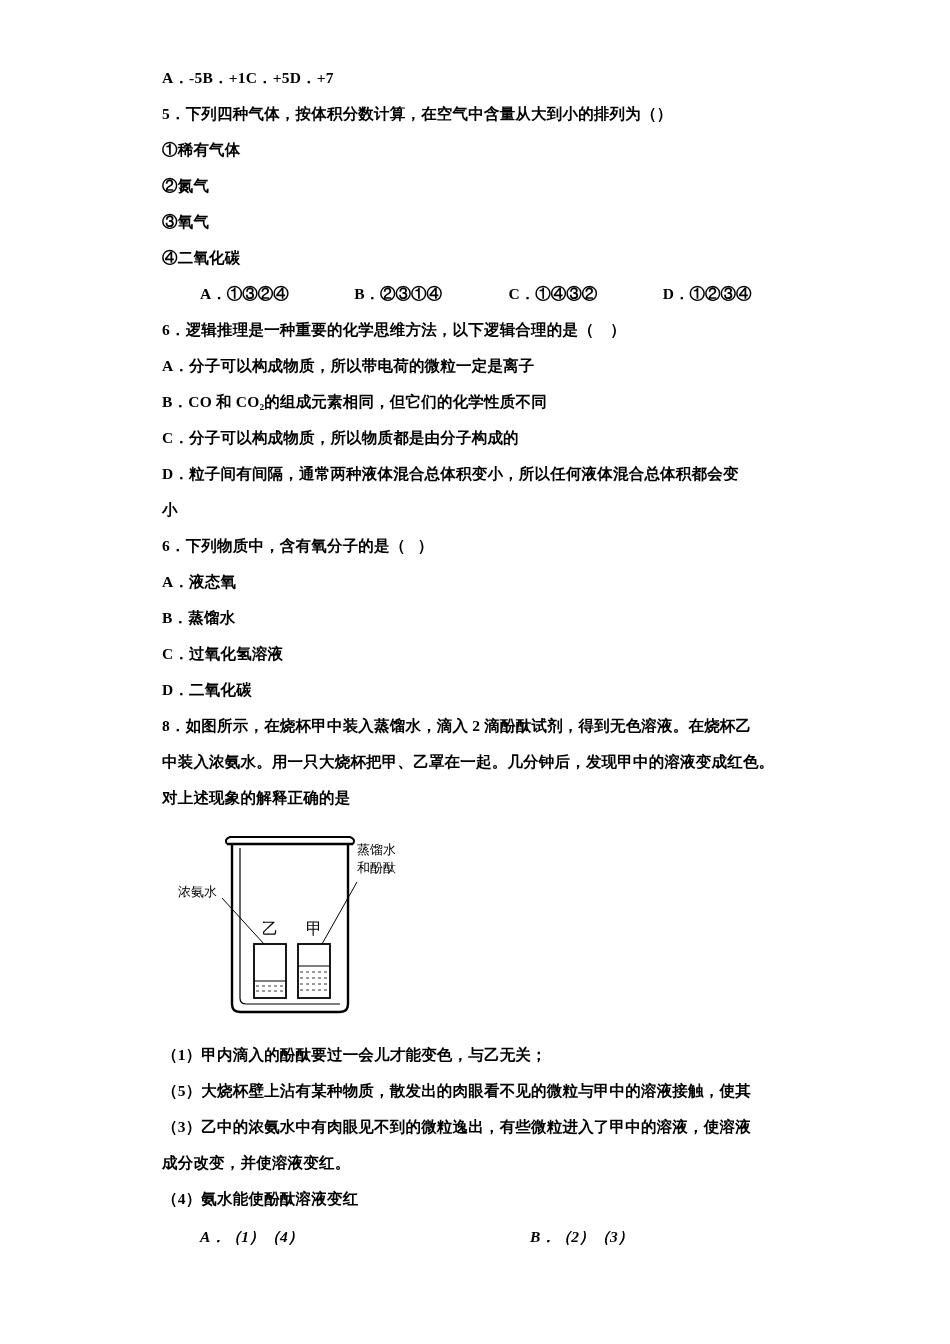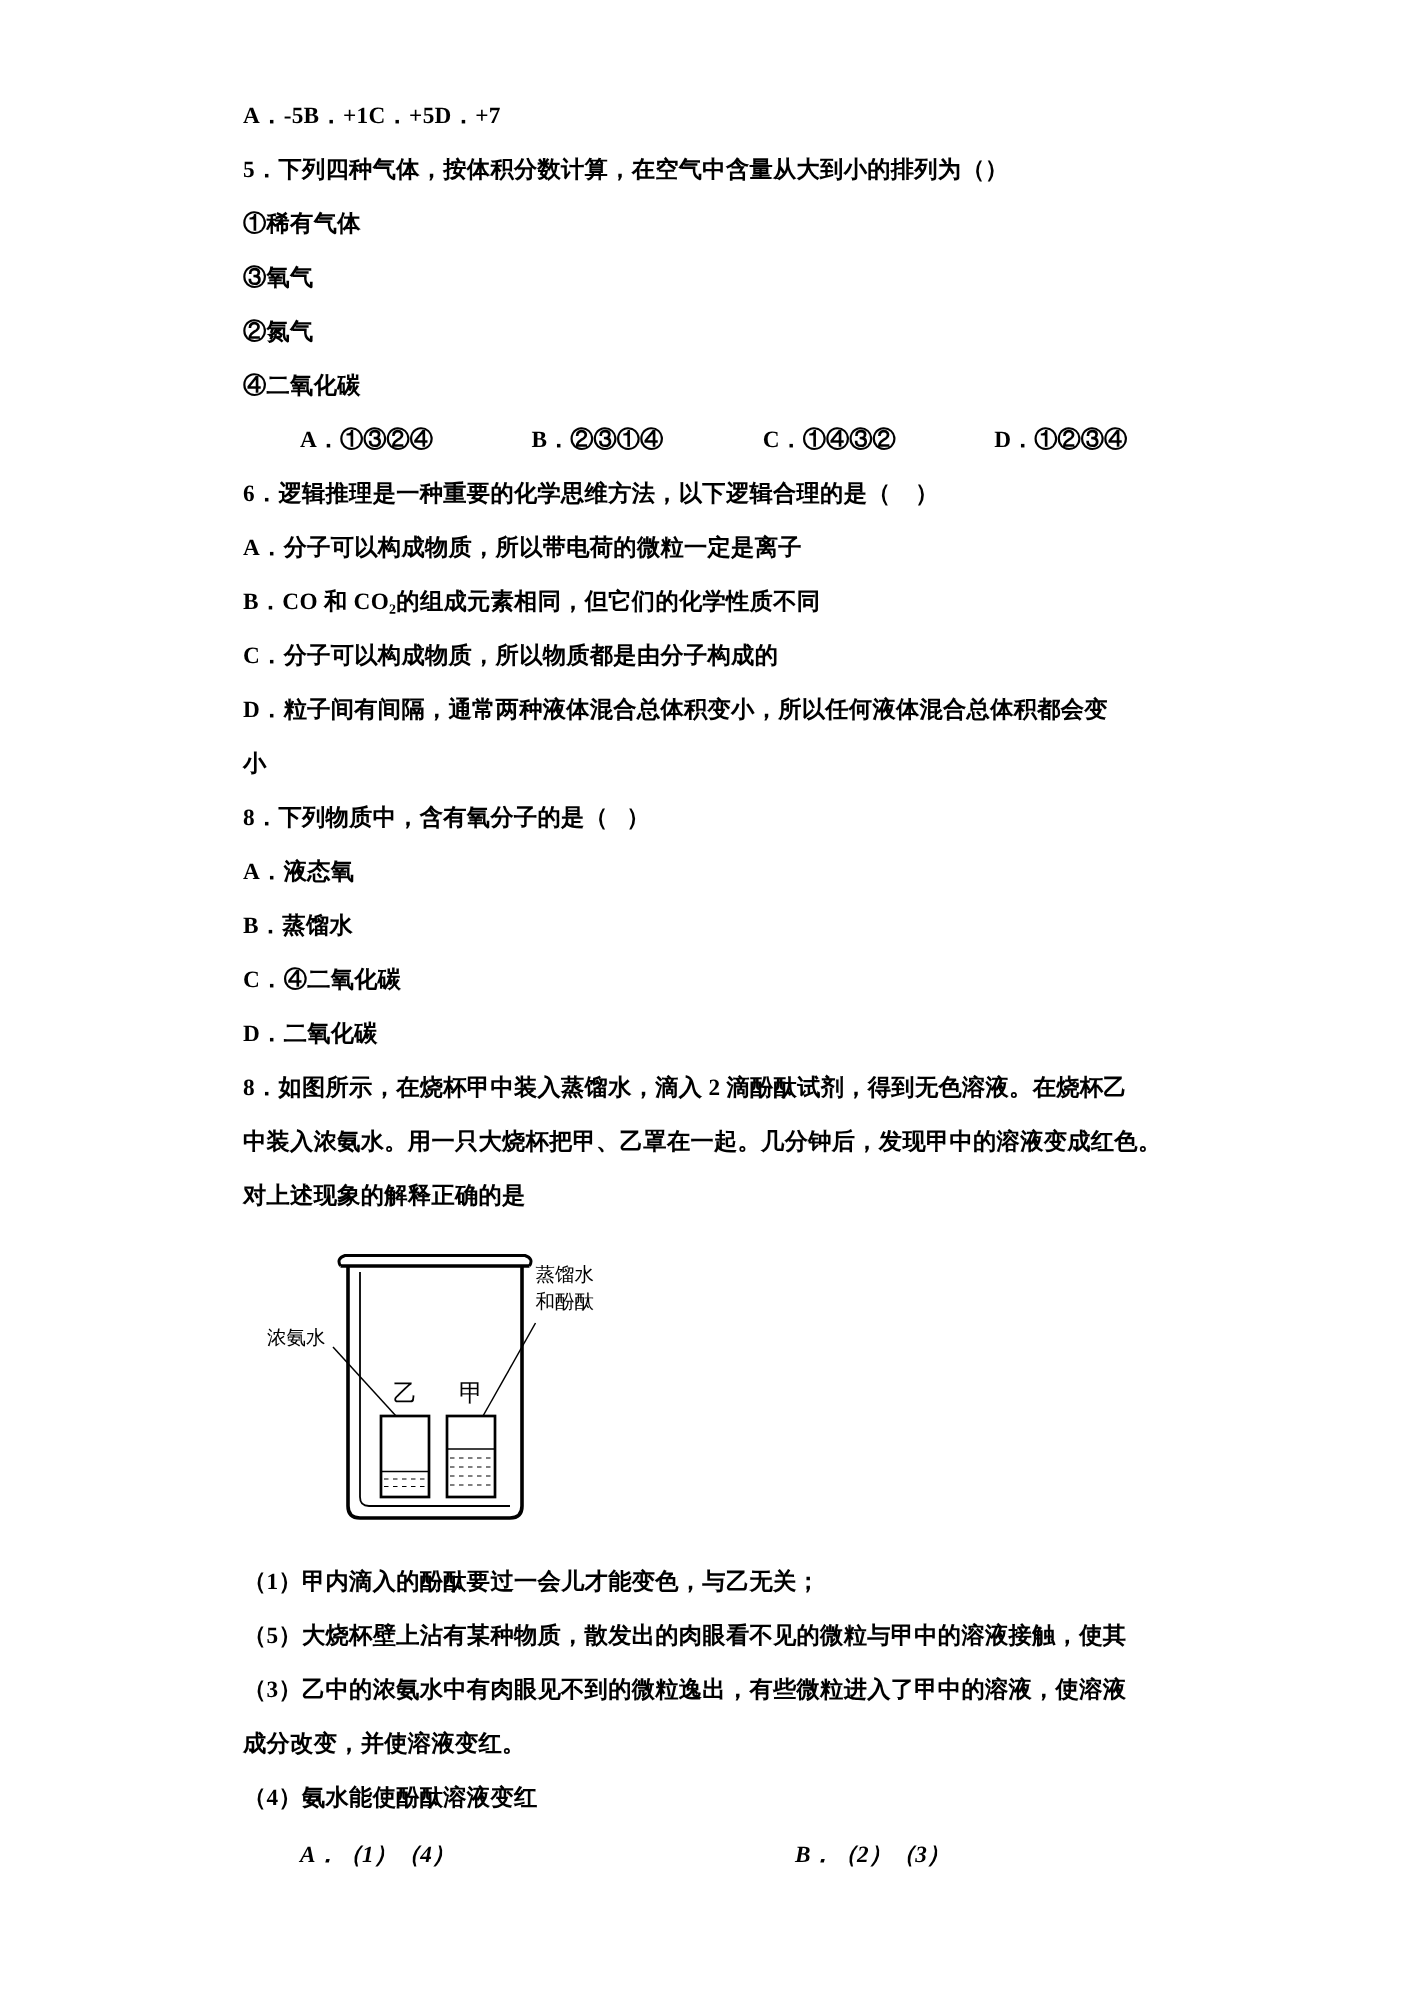--- a/index.html
+++ b/index.html
@@ -70,42 +70,42 @@
 </style>
 </head>
 <body>
 
 <div class="page">
   <div class="content">
 
     <div class="line">A．-5B．+1C．+5D．+7</div>
     <div class="line">5．下列四种气体，按体积分数计算，在空气中含量从大到小的排列为（）</div>
     <div class="line">①稀有气体</div>
+    <div class="line">②氮气</div>
     <div class="line">③氧气</div>
-    <div class="line">②氮气</div>
     <div class="line">④二氧化碳</div>
 
     <div class="opts q5opts">
       <span class="opt">A．①③②④</span>
       <span class="opt">B．②③①④</span>
       <span class="opt">C．①④③②</span>
       <span class="opt">D．①②③④</span>
     </div>
 
     <div class="line">6．逻辑推理是一种重要的化学思维方法，以下逻辑合理的是（    ）</div>
     <div class="line">A．分子可以构成物质，所以带电荷的微粒一定是离子</div>
     <div class="line">B．CO 和 CO₂的组成元素相同，但它们的化学性质不同</div>
     <div class="line">C．分子可以构成物质，所以物质都是由分子构成的</div>
     <div class="line">D．粒子间有间隔，通常两种液体混合总体积变小，所以任何液体混合总体积都会变</div>
     <div class="line">小</div>
 
-    <div class="line">8．下列物质中，含有氧分子的是（   ）</div>
+    <div class="line">6．下列物质中，含有氧分子的是（   ）</div>
     <div class="line">A．液态氧</div>
     <div class="line">B．蒸馏水</div>
-    <div class="line">C．④二氧化碳</div>
+    <div class="line">C．过氧化氢溶液</div>
     <div class="line">D．二氧化碳</div>
 
     <div class="line">8．如图所示，在烧杯甲中装入蒸馏水，滴入 2 滴酚酞试剂，得到无色溶液。在烧杯乙</div>
     <div class="line">中装入浓氨水。用一只大烧杯把甲、乙罩在一起。几分钟后，发现甲中的溶液变成红色。</div>
     <div class="line">对上述现象的解释正确的是</div>
 
     <div class="figure-wrap">
       <svg class="fig" width="400" height="200" viewBox="0 0 400 200">
 
         <path d="M60 18 L60 178 Q60 186 68 186 L168 186 Q176 186 176 178 L176 18" fill="none" stroke="#000" stroke-width="2.4"></path>

